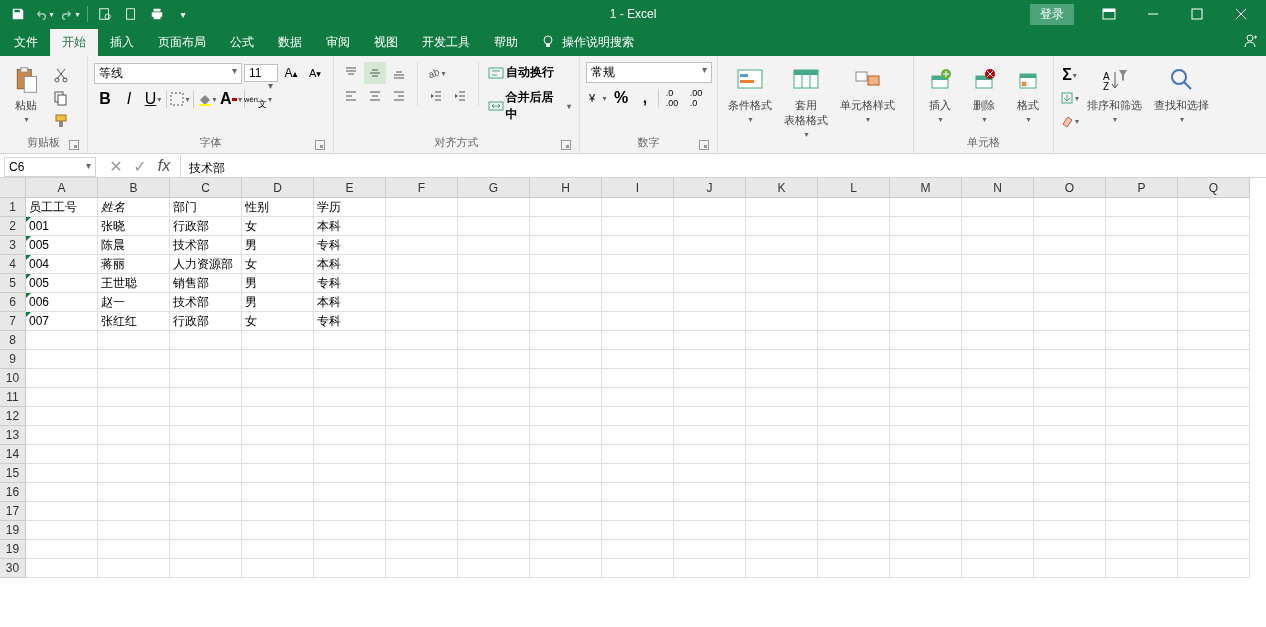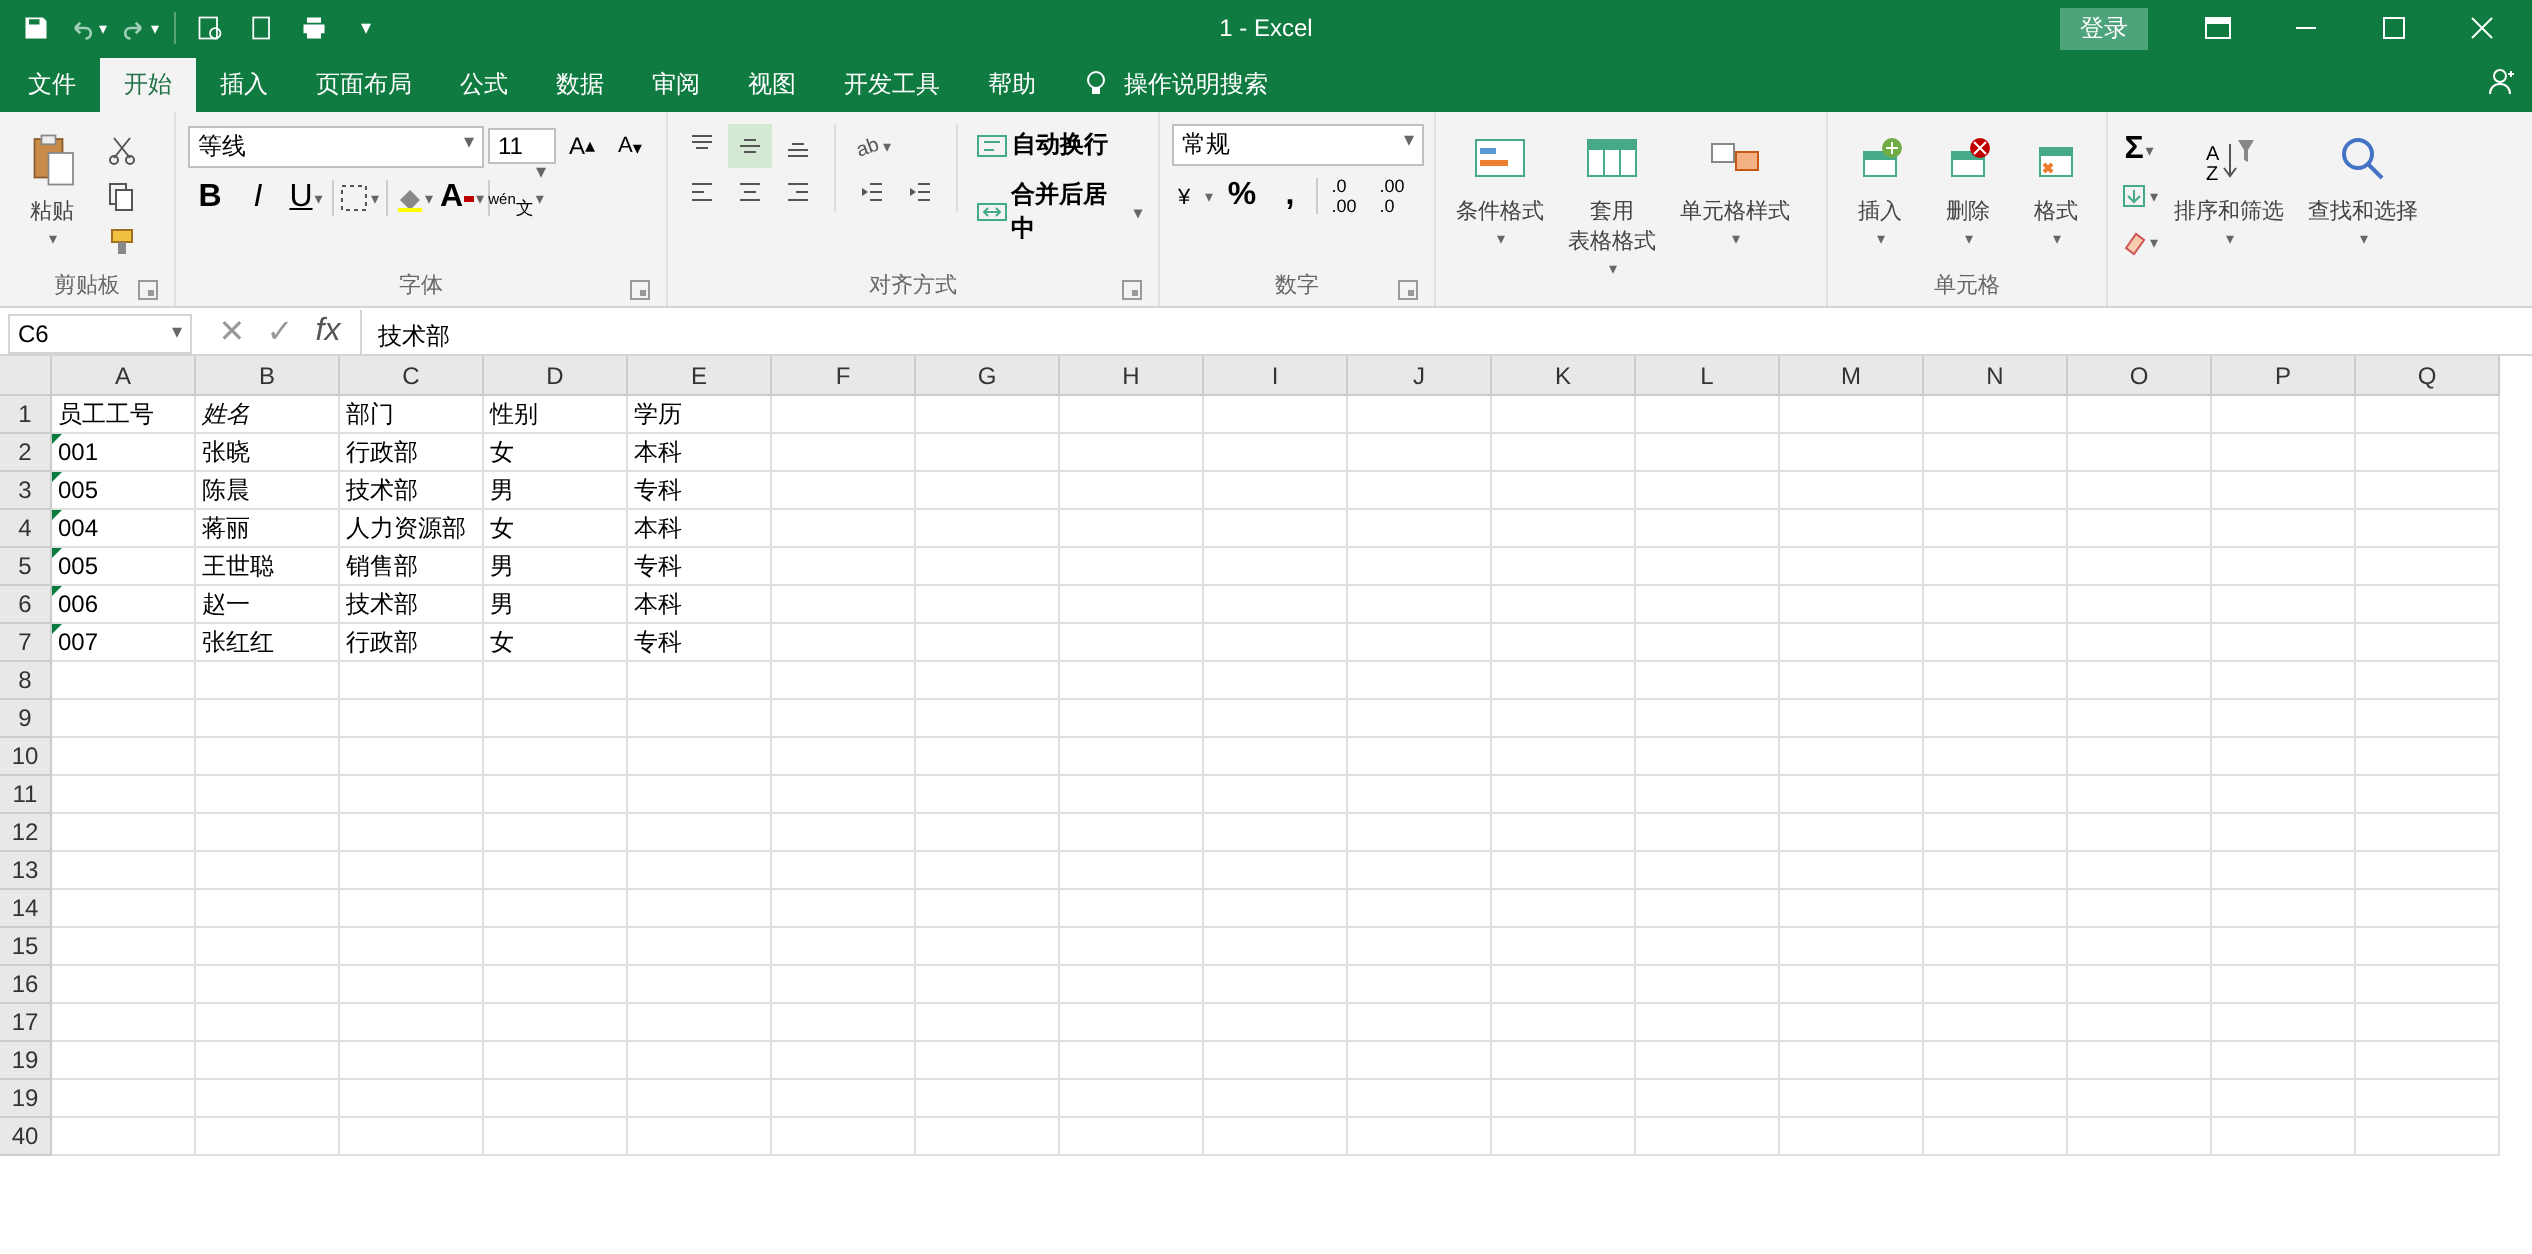--- a/index.html
+++ b/index.html
@@ -509,21 +509,21 @@
         <div class="row-h">10</div>
         <div class="row-h">11</div>
         <div class="row-h">12</div>
         <div class="row-h">13</div>
         <div class="row-h">14</div>
         <div class="row-h">15</div>
         <div class="row-h">16</div>
         <div class="row-h">17</div>
         <div class="row-h">19</div>
         <div class="row-h">19</div>
-        <div class="row-h">40</div>
+        <div class="row-h">30</div>
       </div>
   </div>
   <div style="flex:1;overflow:hidden;">
     <div class="col-headers" id="col-headers">
         <div class="col-h" style="width: 72px;">A</div>
         <div class="col-h" style="width: 72px;">B</div>
         <div class="col-h" style="width: 72px;">C</div>
         <div class="col-h" style="width: 72px;">D</div>
         <div class="col-h" style="width: 72px;">E</div>
         <div class="col-h" style="width: 72px;">F</div>

